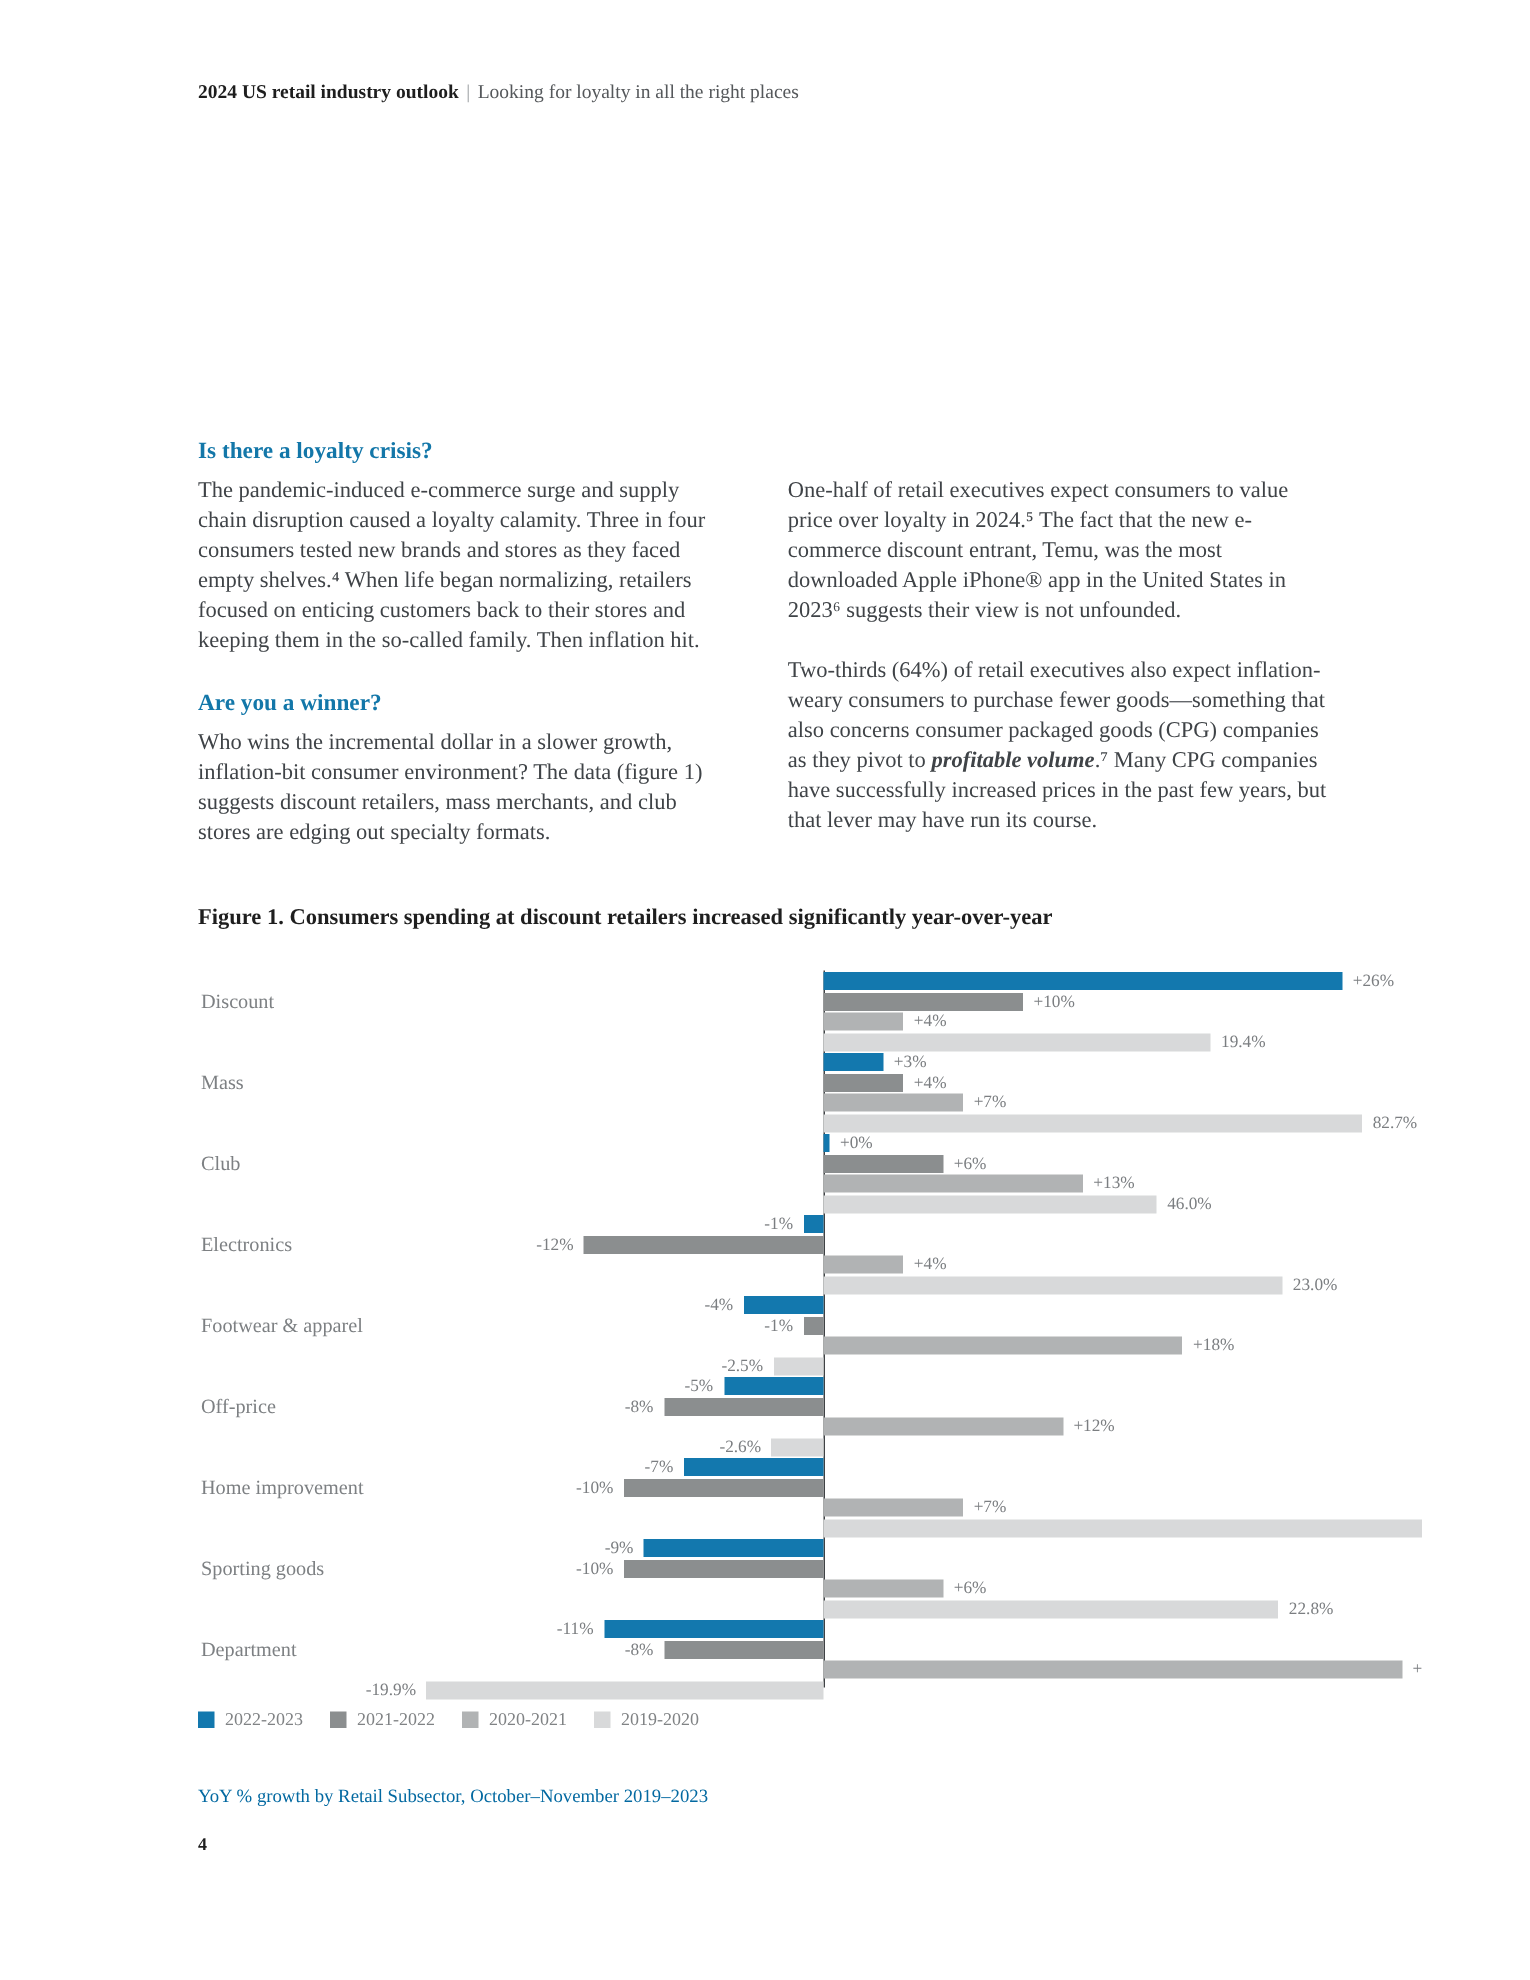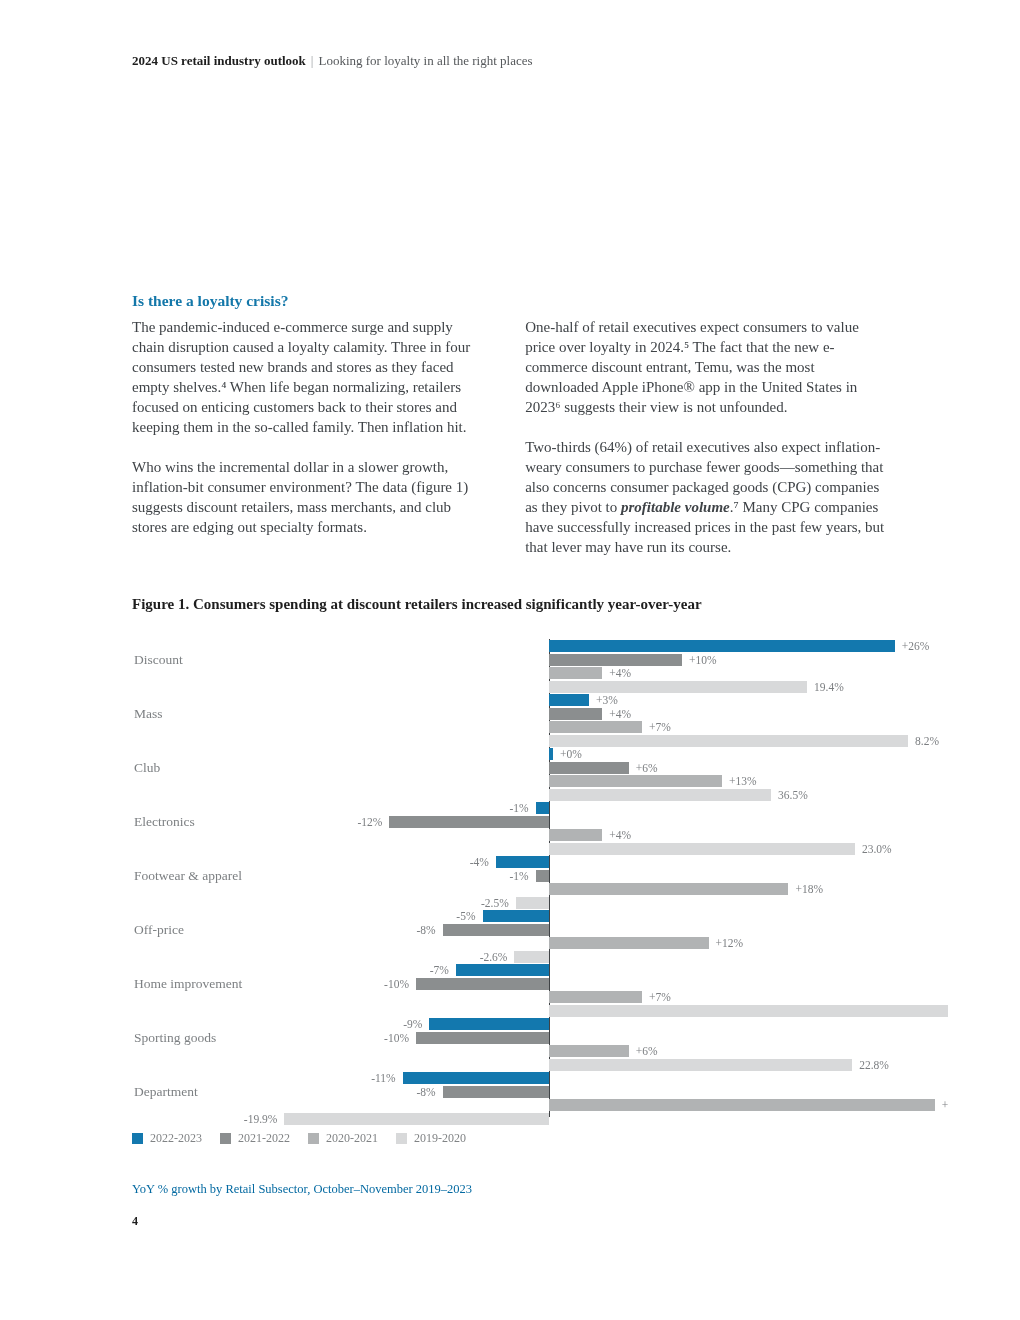--- a/index.html
+++ b/index.html
@@ -48,20 +48,21 @@
 <div class="page">
 
   <div class="header">
     <span class="title">2024 US retail industry outlook</span><span class="sep">|</span><span class="subtitle">Looking for loyalty in all the right places</span>
   </div>
 
   <div class="columns">
     <div class="col-left">
       <div class="section-heading">Is there a loyalty crisis?</div>
       <p class="body">The pandemic-induced e-commerce surge and supply chain disruption caused a loyalty calamity. Three in four consumers tested new brands and stores as they faced empty shelves.⁴ When life began normalizing, retailers focused on enticing customers back to their stores and keeping them in the so-called family. Then inflation hit.</p>
+      <div class="section-heading second">Are you a winner?</div>
       <p class="body">Who wins the incremental dollar in a slower growth, inflation-bit consumer environment? The data (figure 1) suggests discount retailers, mass merchants, and club stores are edging out specialty formats.</p>
     </div>
     <div class="col-right">
       <p class="body">One-half of retail executives expect consumers to value price over loyalty in 2024.⁵ The fact that the new e-commerce discount entrant, Temu, was the most downloaded Apple iPhone® app in the United States in 2023⁶ suggests their view is not unfounded.</p>
       <p class="body"><span>Two-thirds (64%) of retail executives also expect inflation-weary consumers to purchase fewer goods—something that also concerns consumer packaged goods (CPG) companies as they pivot to </span><span class="emph">profitable volume</span><span>.⁷ Many CPG companies have successfully increased prices in the past few years, but that lever may have run its course.</span></p>
     </div>
   </div>
 
   <div class="figure-title">Figure 1. Consumers spending at discount retailers increased significantly year-over-year</div>
 
@@ -81,32 +82,32 @@
         </div>
         <div class="chart-group" style="top: 54px;">
           <div class="cat-label">Mass</div>
           <div class="bar" style="background: rgb(19, 120, 174); top: 1px; height: 12px; width: 39.9px; left: 417px;"></div>
           <div class="bar-label" style="top: 0px; left: 463.9px;">+3%</div>
           <div class="bar" style="background: rgb(139, 142, 143); top: 14.5px; height: 12px; width: 53.2px; left: 417px;"></div>
           <div class="bar-label" style="top: 13.5px; left: 477.2px;">+4%</div>
           <div class="bar" style="background: rgb(177, 179, 180); top: 28px; height: 12px; width: 93.1px; left: 417px;"></div>
           <div class="bar-label" style="top: 27px; left: 517.1px;">+7%</div>
           <div class="bar" style="background: rgb(216, 217, 218); top: 41.5px; height: 12px; width: 359.1px; left: 417px;"></div>
-          <div class="bar-label" style="top: 40.5px; left: 783.1px;">8.2%</div>
+          <div class="bar-label" style="top: 40.5px; left: 783.1px;">82.7%</div>
         </div>
         <div class="chart-group" style="top: 108px;">
           <div class="cat-label">Club</div>
           <div class="bar" style="background: rgb(19, 120, 174); top: 1px; height: 12px; width: 4px; left: 417px;"></div>
           <div class="bar-label" style="top: 0px; left: 428px;">+0%</div>
           <div class="bar" style="background: rgb(139, 142, 143); top: 14.5px; height: 12px; width: 79.8px; left: 417px;"></div>
           <div class="bar-label" style="top: 13.5px; left: 503.8px;">+6%</div>
           <div class="bar" style="background: rgb(177, 179, 180); top: 28px; height: 12px; width: 172.9px; left: 417px;"></div>
           <div class="bar-label" style="top: 27px; left: 596.9px;">+13%</div>
           <div class="bar" style="background: rgb(216, 217, 218); top: 41.5px; height: 12px; width: 222.11px; left: 417px;"></div>
-          <div class="bar-label" style="top: 40.5px; left: 646.11px;">36.5%</div>
+          <div class="bar-label" style="top: 40.5px; left: 646.11px;">46.0%</div>
         </div>
         <div class="chart-group" style="top: 162px;">
           <div class="cat-label">Electronics</div>
           <div class="bar" style="background: rgb(19, 120, 174); top: 1px; height: 12px; width: 13.3px; left: 403.7px;"></div>
           <div class="bar-label" style="top: 0px; right: 523.3px;">-1%</div>
           <div class="bar" style="background: rgb(139, 142, 143); top: 14.5px; height: 12px; width: 159.6px; left: 257.4px;"></div>
           <div class="bar-label" style="top: 13.5px; right: 669.6px;">-12%</div>
           <div class="bar" style="background: rgb(177, 179, 180); top: 28px; height: 12px; width: 53.2px; left: 417px;"></div>
           <div class="bar-label" style="top: 27px; left: 477.2px;">+4%</div>
           <div class="bar" style="background: rgb(216, 217, 218); top: 41.5px; height: 12px; width: 305.9px; left: 417px;"></div>

